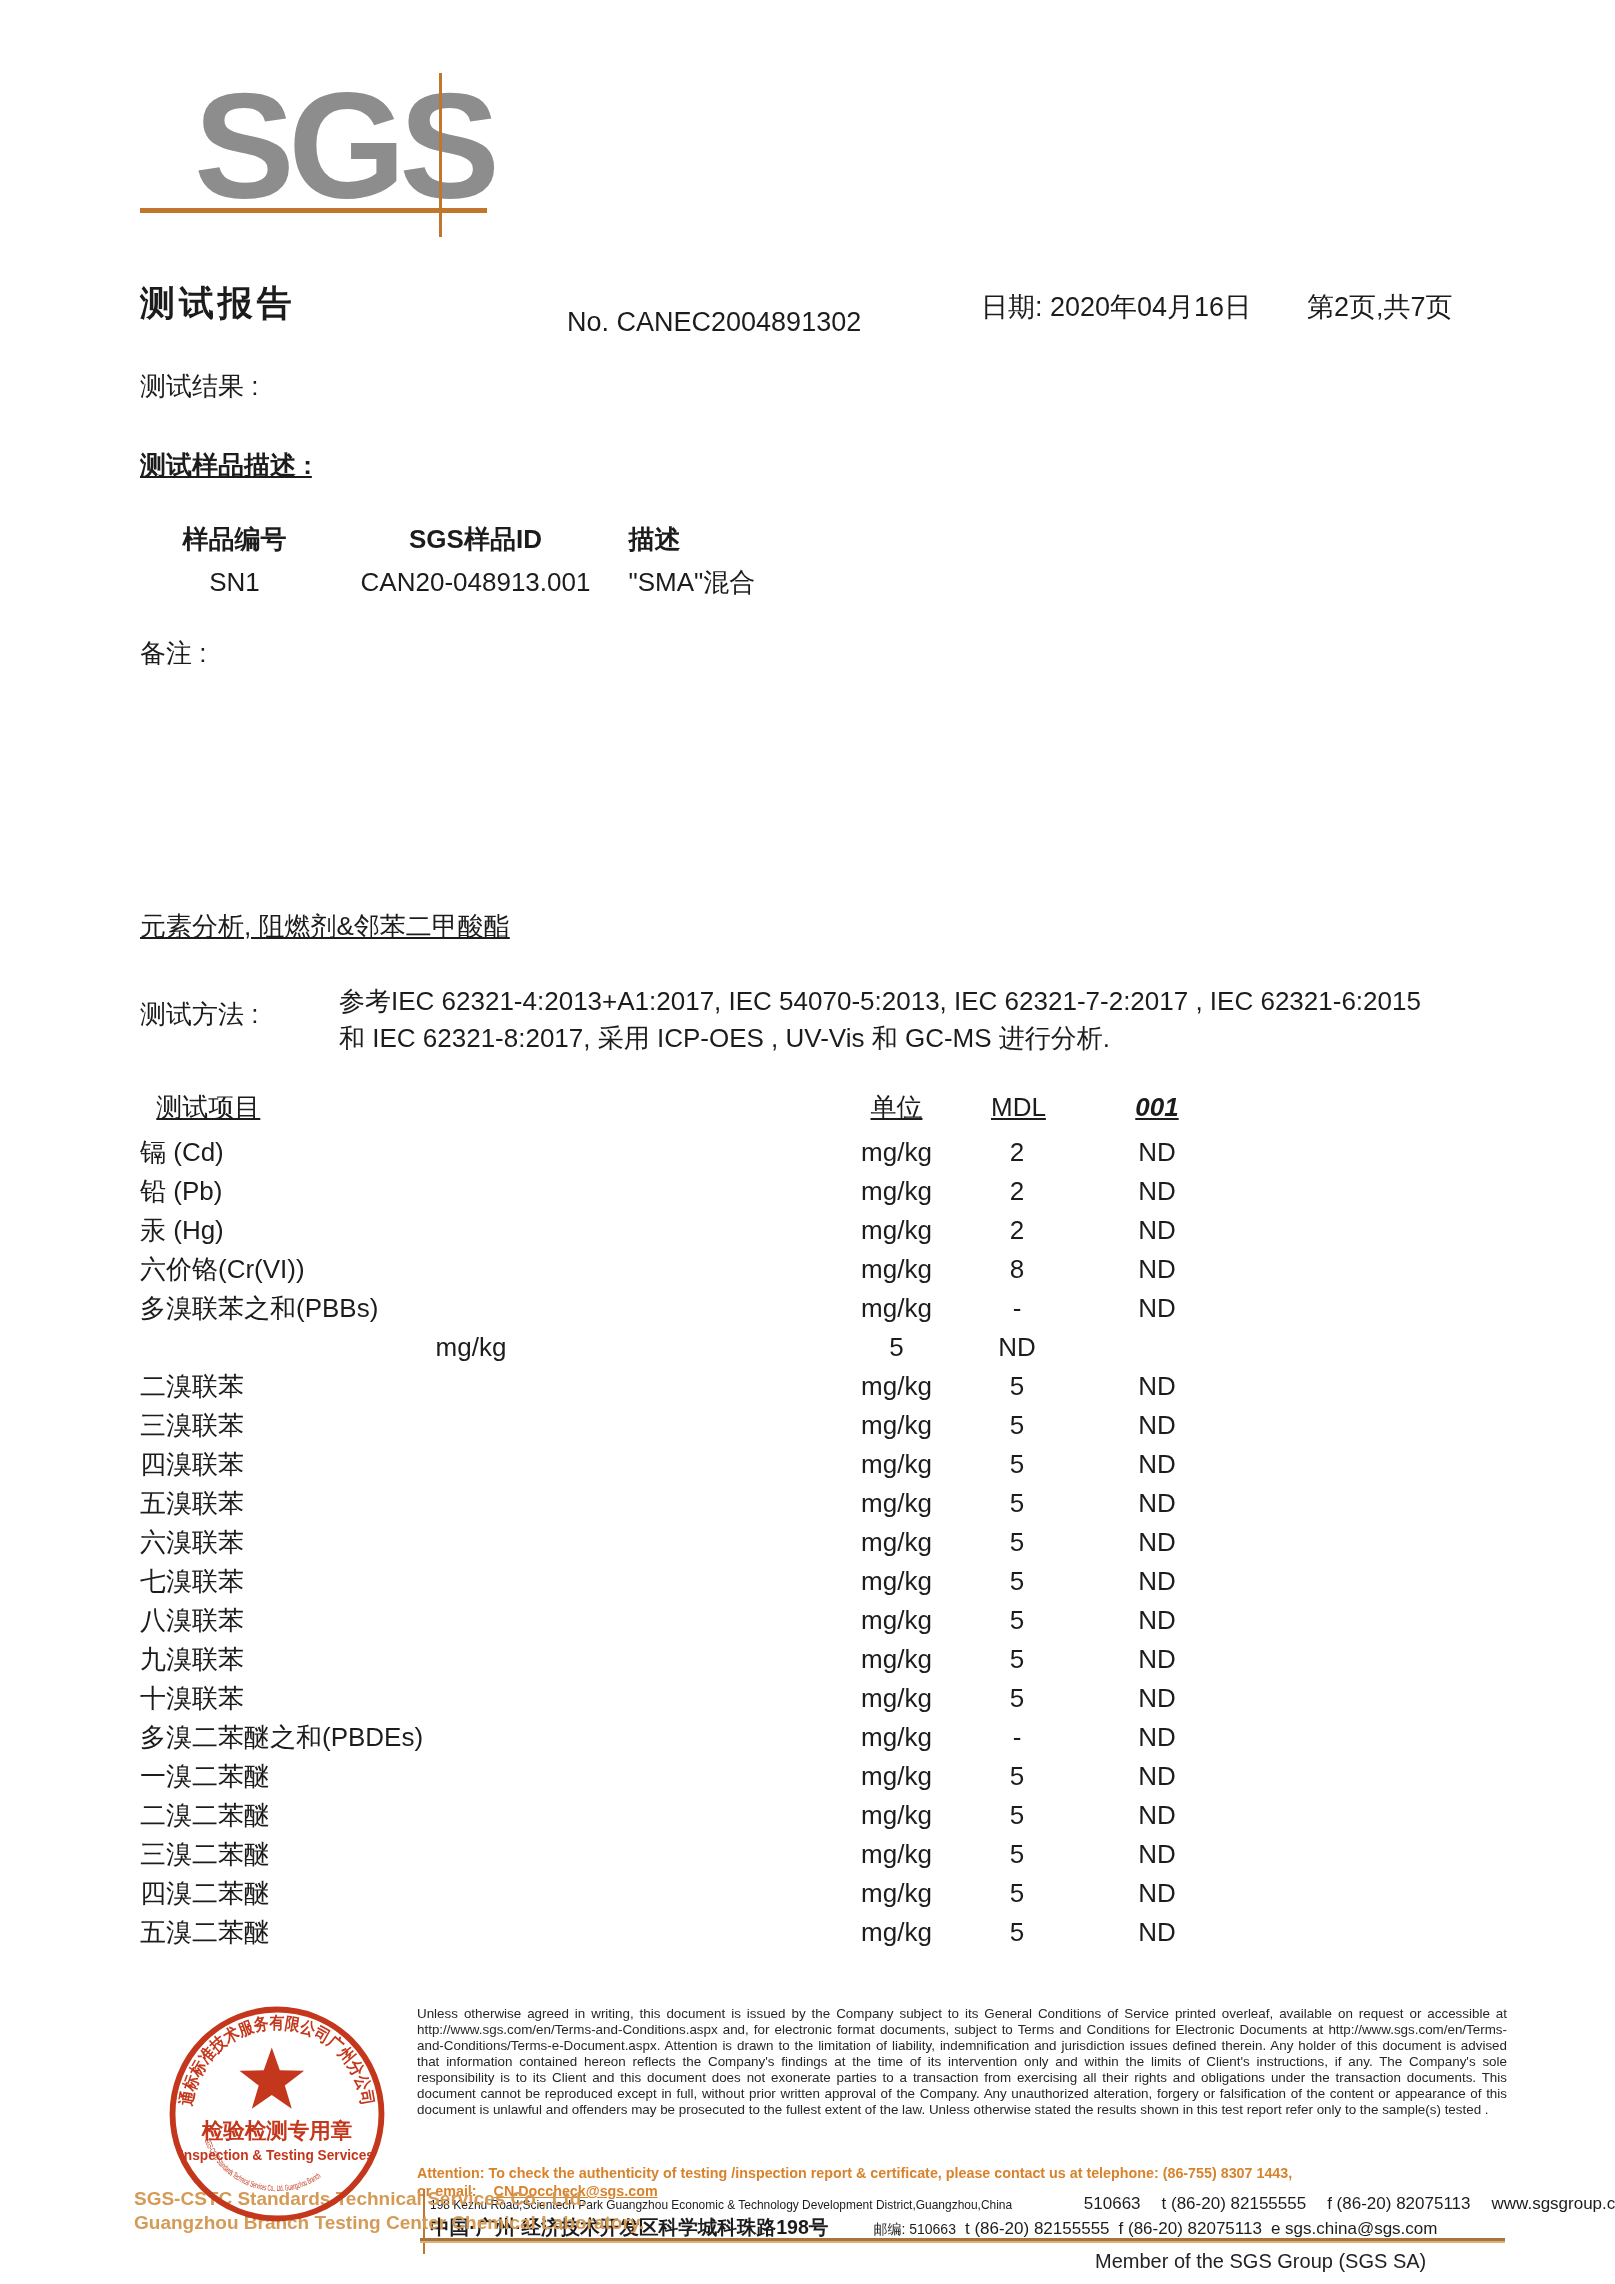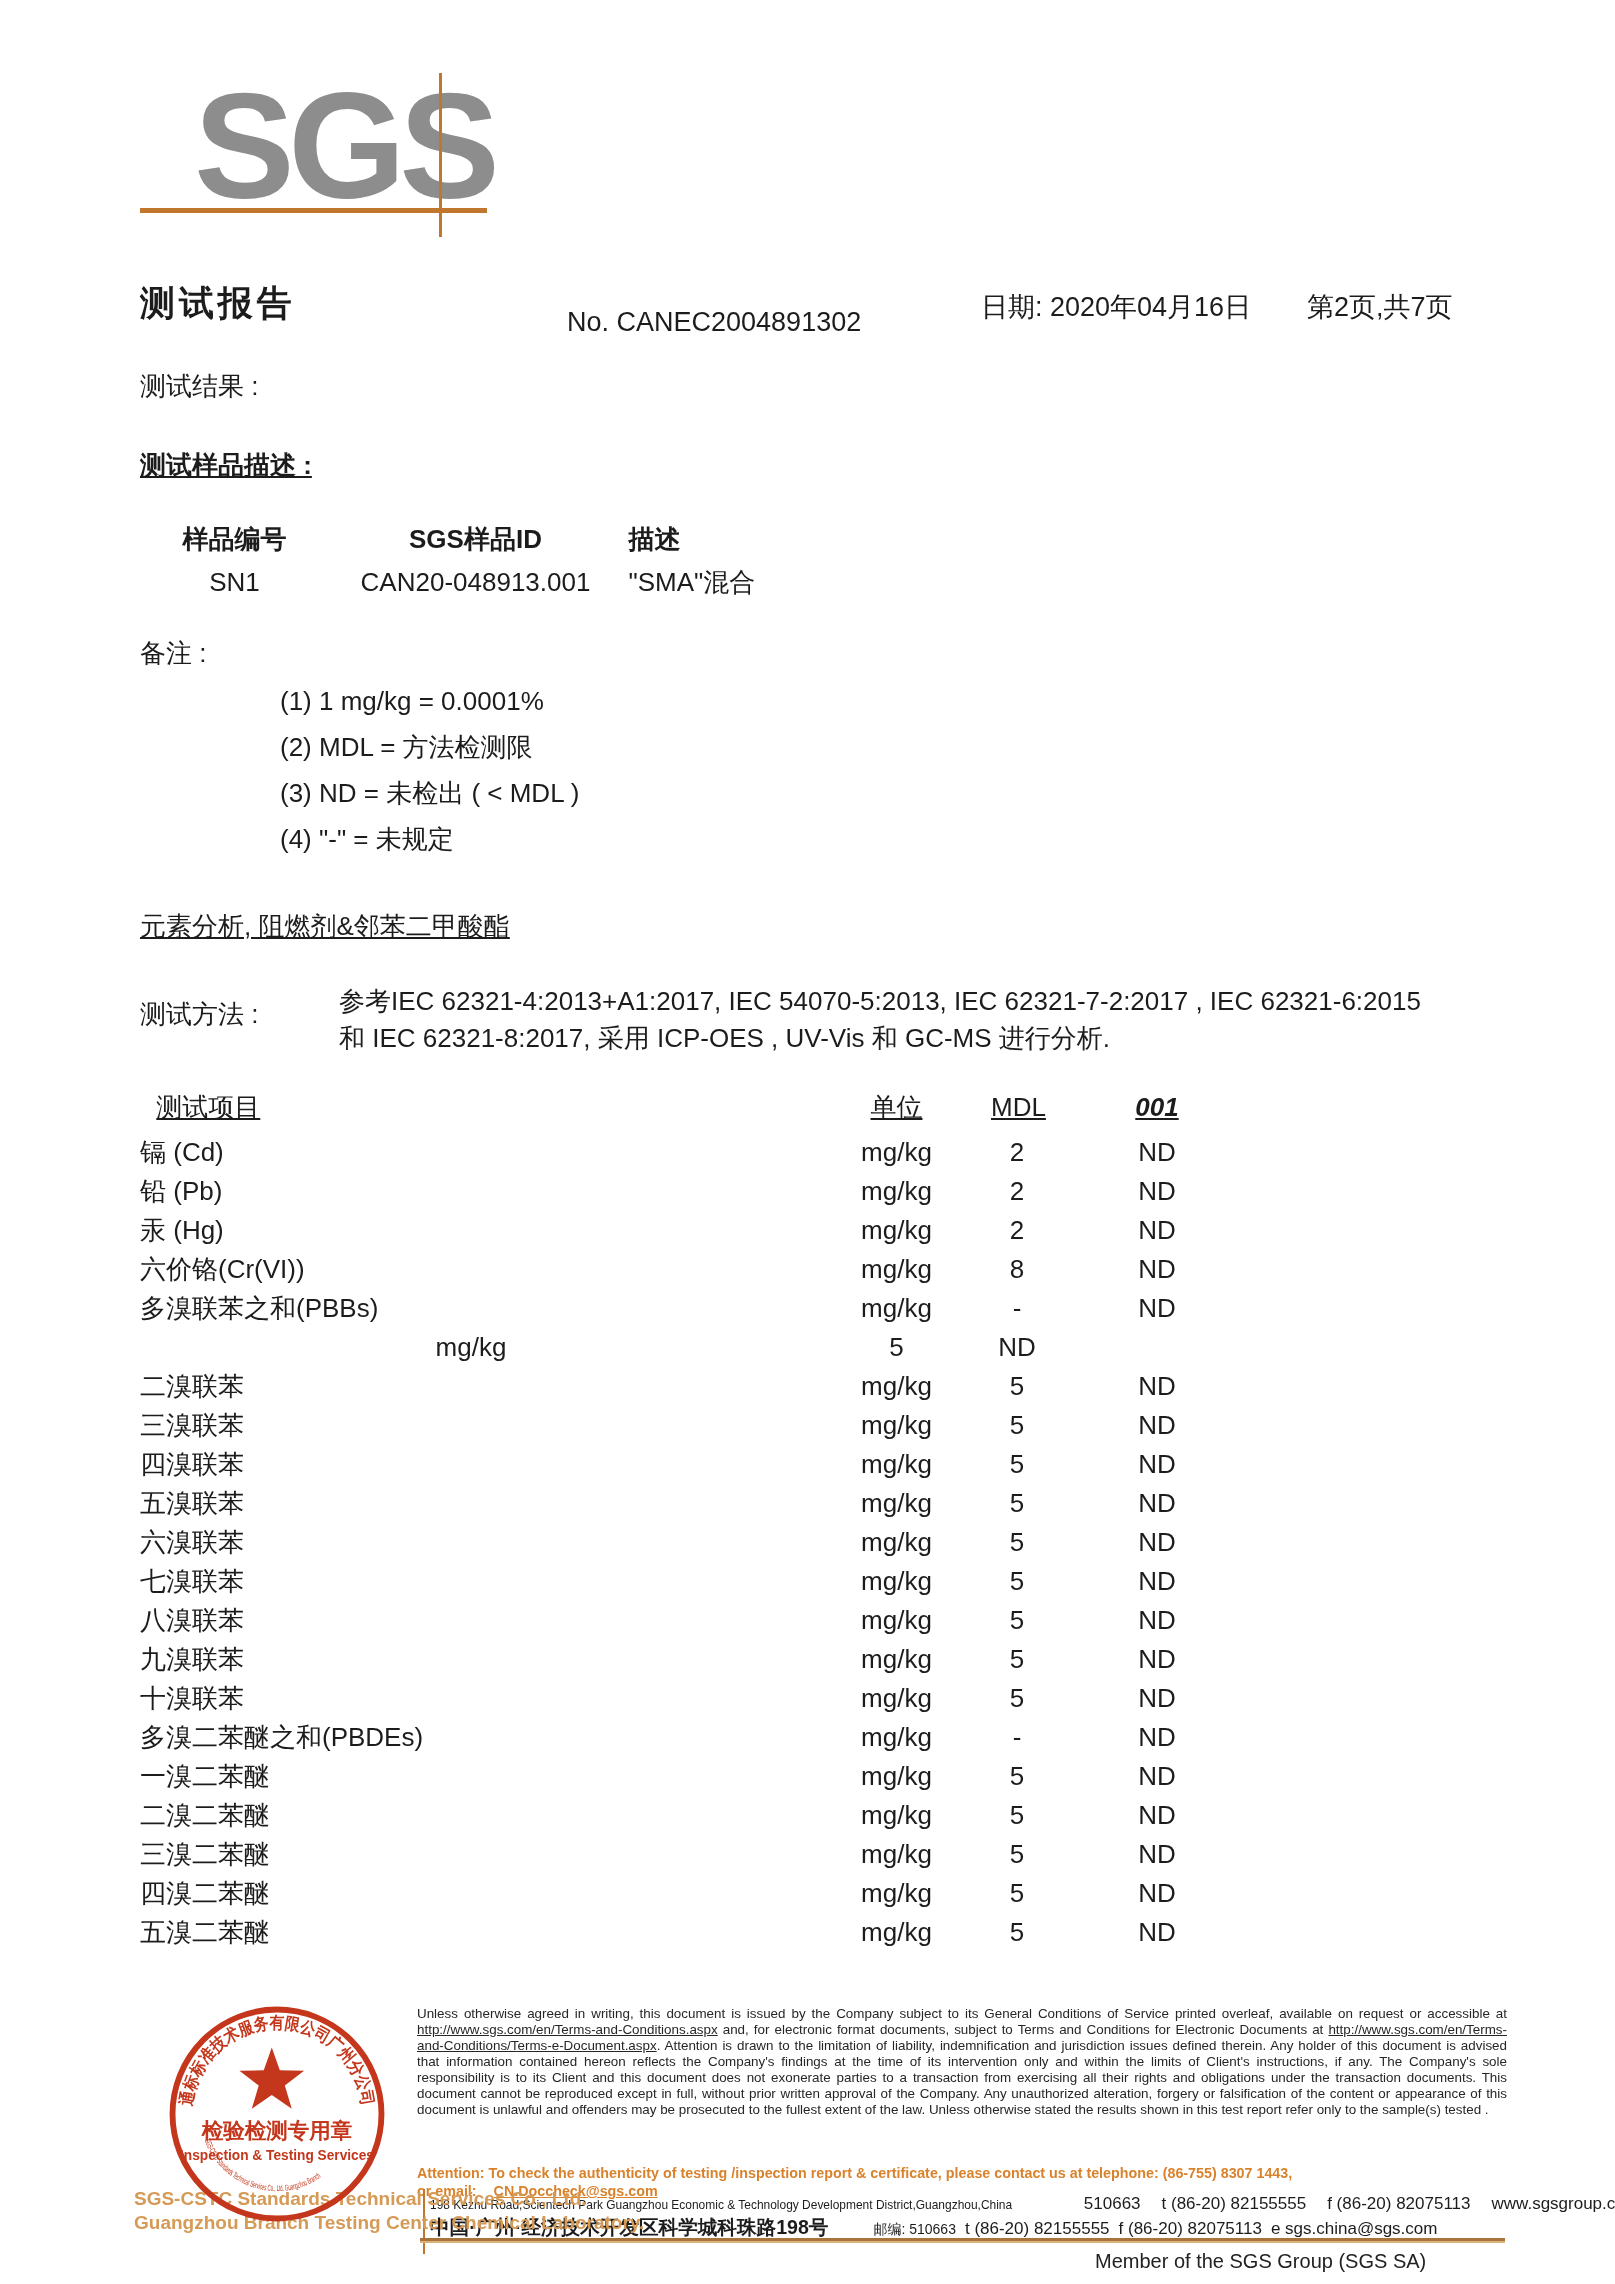--- a/index.html
+++ b/index.html
@@ -46,21 +46,21 @@
   .rtable-header .hc0 { text-align:left; padding-left:16.3px; }
   .rtable-header .hc1, .rtable-header .hc2, .rtable-header .hc3 { text-align:center; }
   .rtable-header .hc3 { font-style:italic; font-weight:700; }
   .rtable-body { left:140px; top:1133px; width:1131px; font-size:26px; }
   .rrow { display:grid; grid-template-columns:662px 189px 52px 228px; height:39px; line-height:39px; }
   .rrow .rc0 { text-align:left; }
   .rrow .rc1, .rrow .rc2, .rrow .rc3 { text-align:center; }
 
   
   .disclaimer { left:417px; top:2006px; width:1090px; font-size:13.4px; line-height:16px; text-align:justify; color:#262626; }
-  .disclaimer .url { text-decoration:underline; }
+  .disclaimer .url { }
   .attention1 { left:417px; top:2165px; width:1108px; font-size:14.3px; font-weight:700; color:var(--footer-orange); }
   .attention2 { left:417px; top:2183px; width:1108px; font-size:14.3px; font-weight:700; color:var(--footer-orange); }
   .attention2 .url { text-decoration:underline;margin-left:13px; }
 
   .addr-en { left:430px; top:2194px; width:1076px; display:flex; align-items:baseline; gap:21px; white-space:nowrap; }
   .addr-en .small { font-size:13px; transform:scaleX(0.92); transform-origin:left; }
   .addr-en .num { font-size:17px; }
   .addr-cn { left:430px; top:2214px; width:1076px; display:flex; align-items:baseline; gap:9px; white-space:nowrap; }
   .addr-cn .cn { font-size:19.6px; font-weight:700; }
   .addr-cn .num { font-size:17px; }
@@ -101,26 +101,20 @@
     <div>
         <div class="srow">
           <div class="sc0">SN1</div>
           <div class="sc1">CAN20-048913.001</div>
           <div class="sc2">"SMA"混合</div>
         </div>
       </div>
   </div>
 
   <div class="abs notes-label">备注 :</div>
-  <div class="abs notes-list">
-      <div class="note-item">(1) 1 mg/kg = 0.0001%</div>
-      <div class="note-item">(2) MDL = 方法检测限</div>
-      <div class="note-item">(3) ND = 未检出 ( &lt; MDL )</div>
-      <div class="note-item">(4) "-" = 未规定</div>
-    </div>
 
   <div class="abs analysis-heading">元素分析, 阻燃剂&amp;邻苯二甲酸酯</div>
   <div class="abs method-label">测试方法 :</div>
   <div class="abs method-text">
     <div>参考IEC 62321-4:2013+A1:2017, IEC 54070-5:2013,  IEC 62321-7-2:2017 , IEC 62321-6:2015</div>
     <div>和 IEC 62321-8:2017,  采用 ICP-OES , UV-Vis  和 GC-MS 进行分析.</div>
   </div>
 
   <div class="abs rtable-header">
     <div class="hc hc0">测试项目</div>

